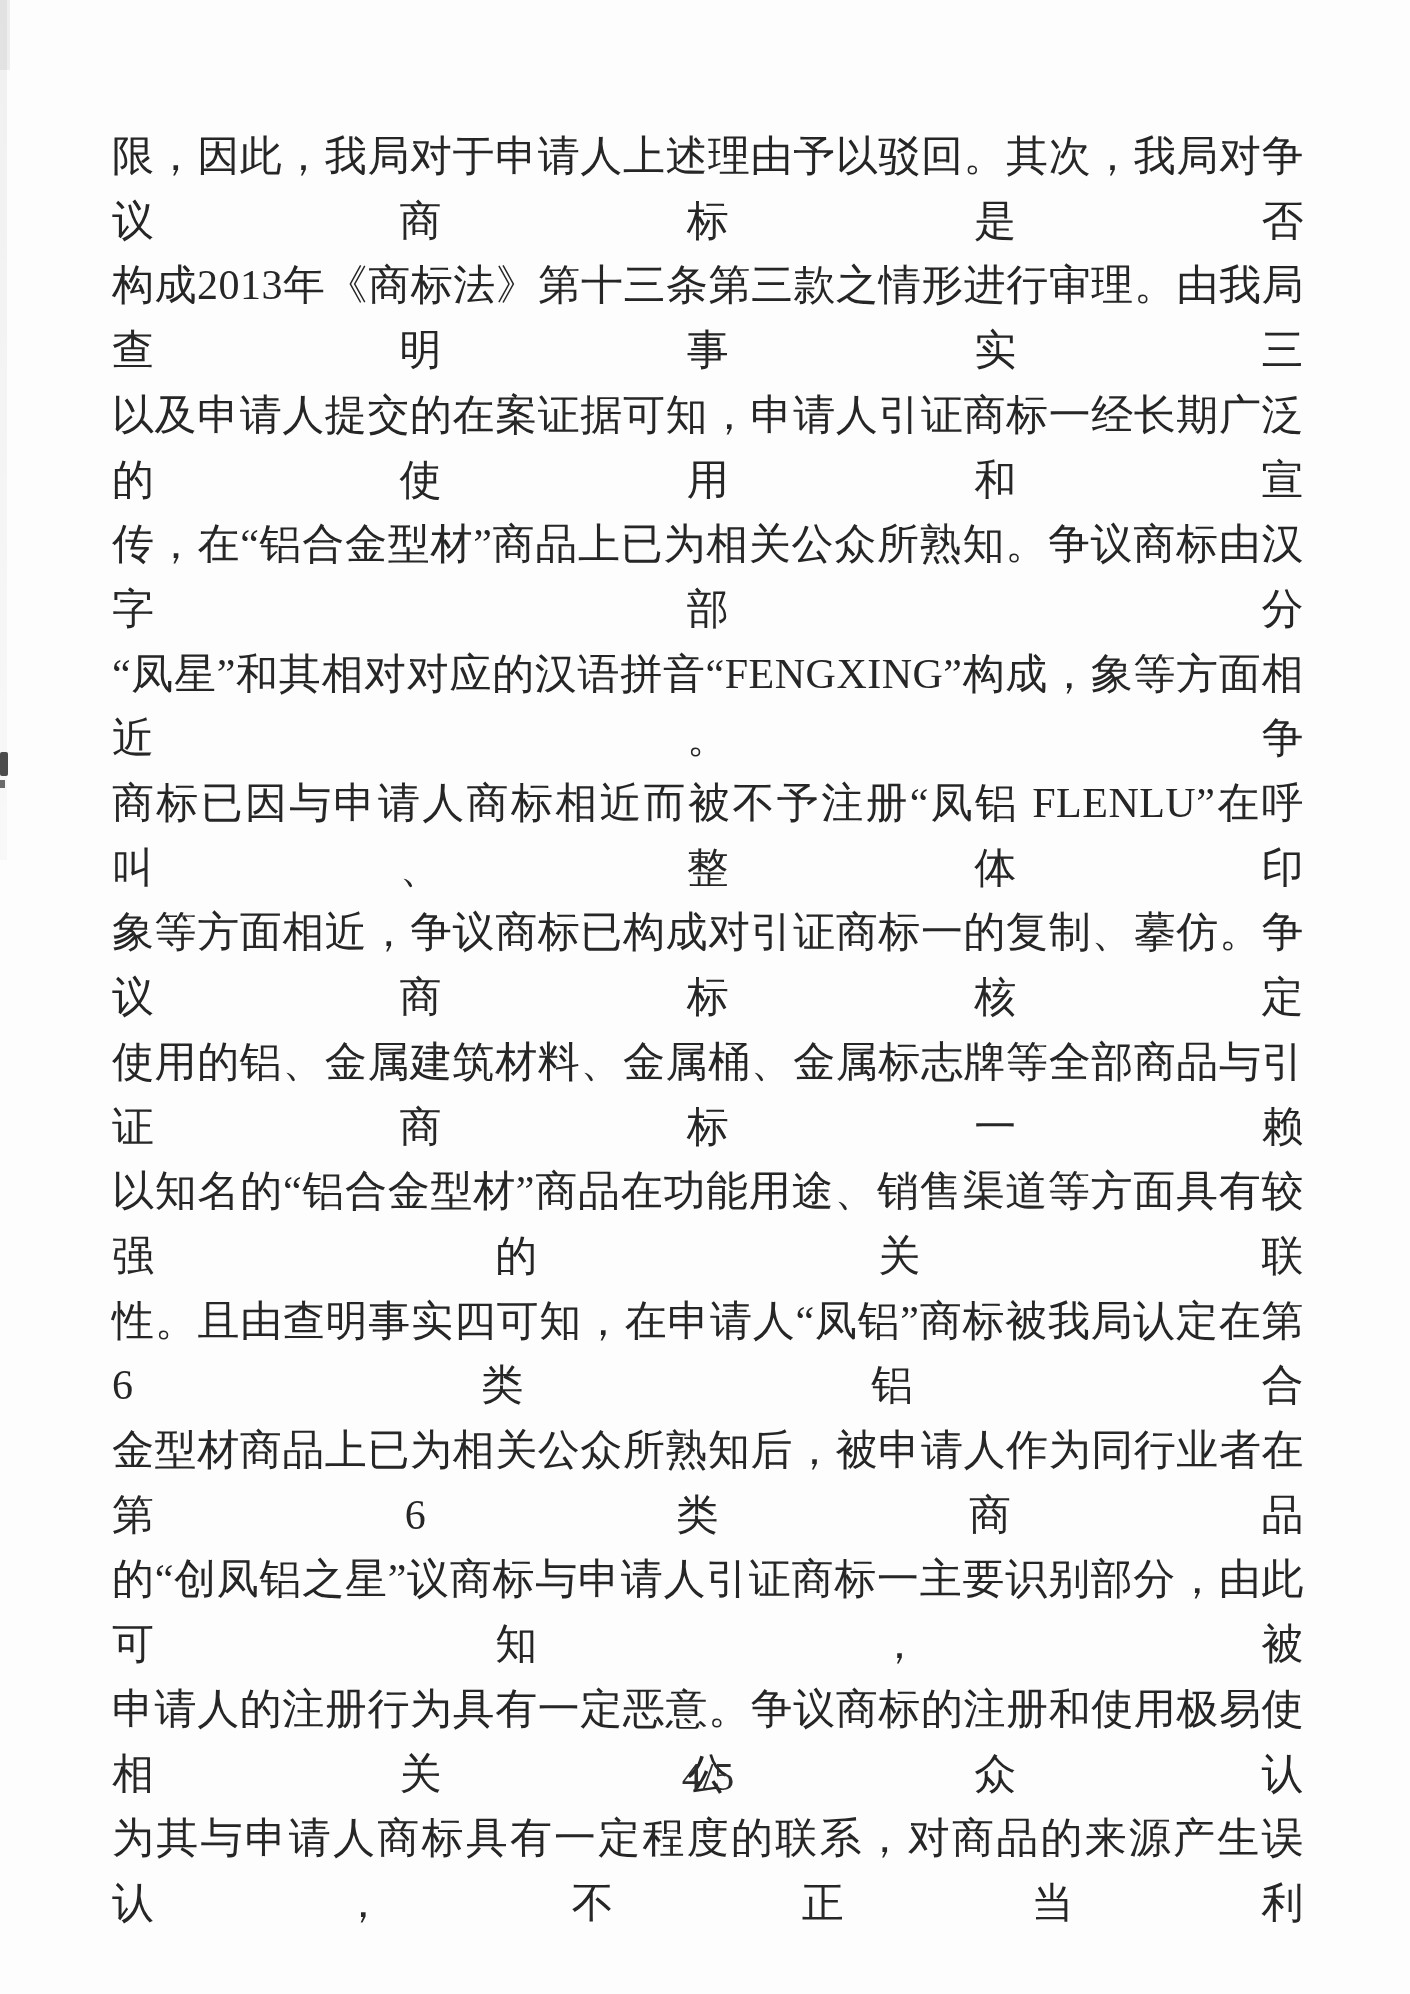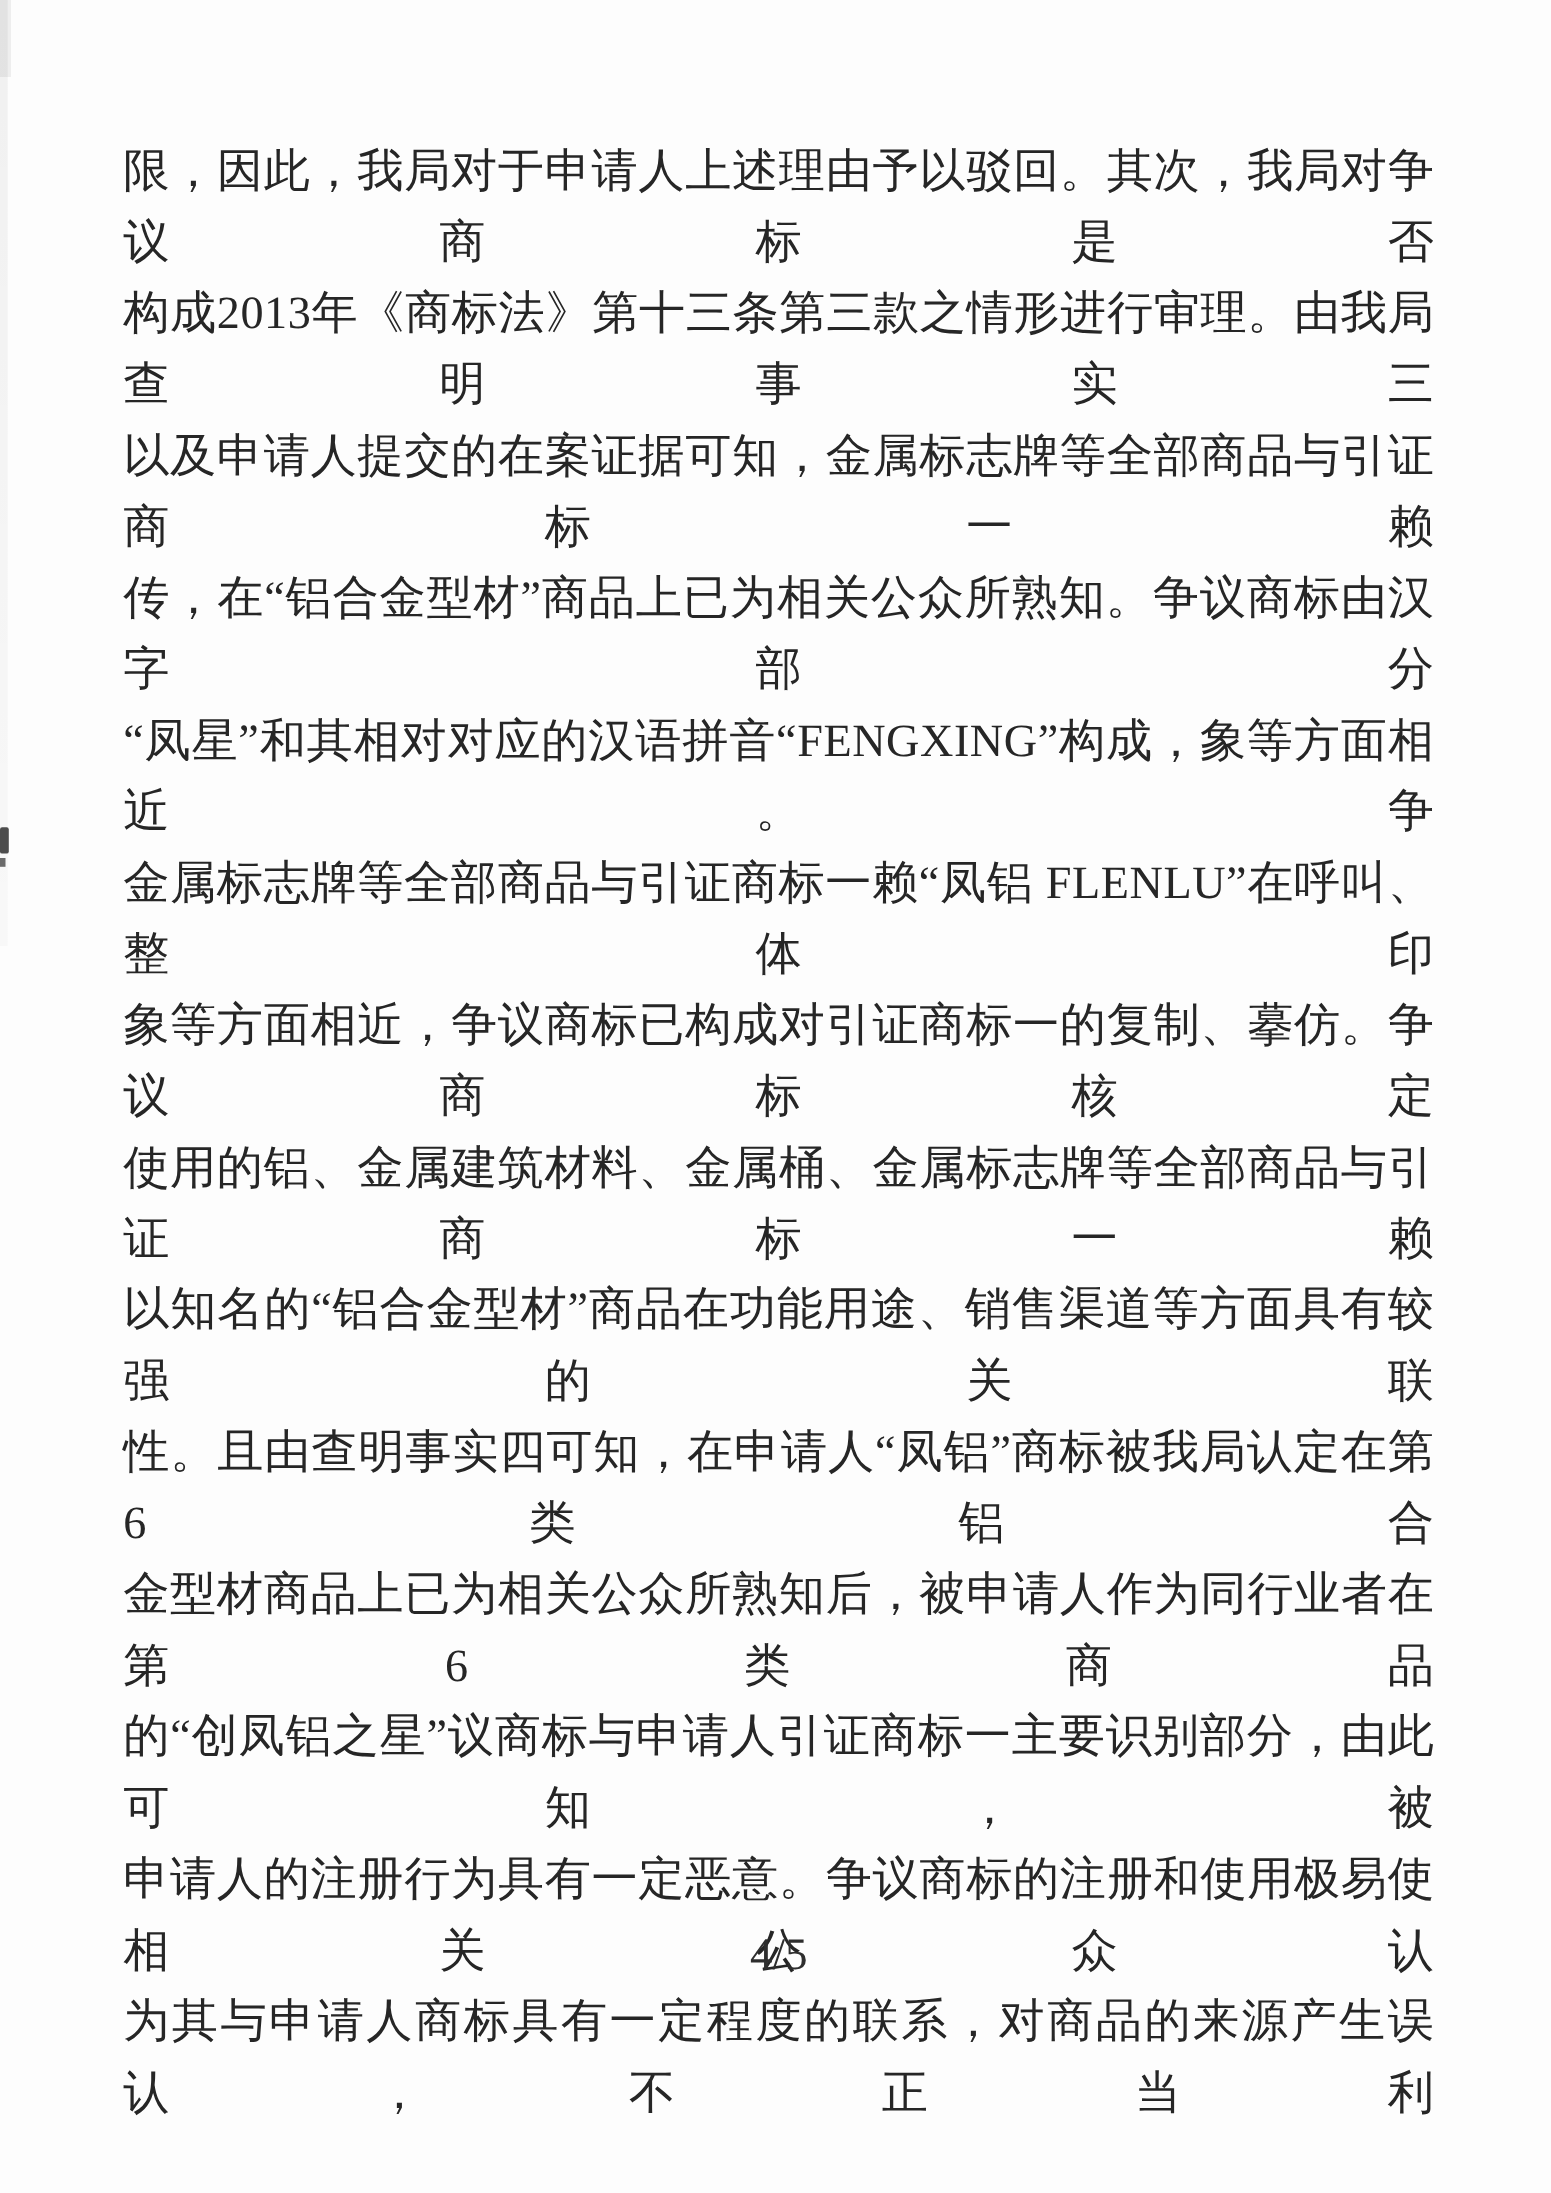--- a/index.html
+++ b/index.html
@@ -66,24 +66,24 @@
 
 <div class="page">
   <div class="artifact artifact-top-smudge"></div>
   <div class="artifact artifact-left-band"></div>
   <div class="artifact artifact-left-mark"></div>
   <div class="artifact artifact-left-mark2"></div>
 
   <main class="body-text">
     <p class="line">限，因此，我局对于申请人上述理由予以驳回。其次，我局对争议商标是否</p>
     <p class="line">构成2013年《商标法》第十三条第三款之情形进行审理。由我局查明事实三</p>
-    <p class="line">以及申请人提交的在案证据可知，金属标志牌等全部商品与引证商标一赖</p>
+    <p class="line">以及申请人提交的在案证据可知，申请人引证商标一经长期广泛的使用和宣</p>
     <p class="line">传，在“铝合金型材”商品上已为相关公众所熟知。争议商标由汉字部分</p>
     <p class="line">“凤星”和其相对对应的汉语拼音“FENGXING”构成，象等方面相近。争</p>
-    <p class="line">金属标志牌等全部商品与引证商标一赖“凤铝 FLENLU”在呼叫、整体印</p>
+    <p class="line">商标已因与申请人商标相近而被不予注册“凤铝 FLENLU”在呼叫、整体印</p>
     <p class="line">象等方面相近，争议商标已构成对引证商标一的复制、摹仿。争议商标核定</p>
     <p class="line">使用的铝、金属建筑材料、金属桶、金属标志牌等全部商品与引证商标一赖</p>
     <p class="line">以知名的“铝合金型材”商品在功能用途、销售渠道等方面具有较强的关联</p>
     <p class="line">性。且由查明事实四可知，在申请人“凤铝”商标被我局认定在第6类铝合</p>
     <p class="line">金型材商品上已为相关公众所熟知后，被申请人作为同行业者在第6类商品</p>
     <p class="line">的“创凤铝之星”议商标与申请人引证商标一主要识别部分，由此可知，被</p>
     <p class="line">申请人的注册行为具有一定恶意。争议商标的注册和使用极易使相关公众认</p>
     <p class="line">为其与申请人商标具有一定程度的联系，对商品的来源产生误认，不正当利</p>
 
   </main>

